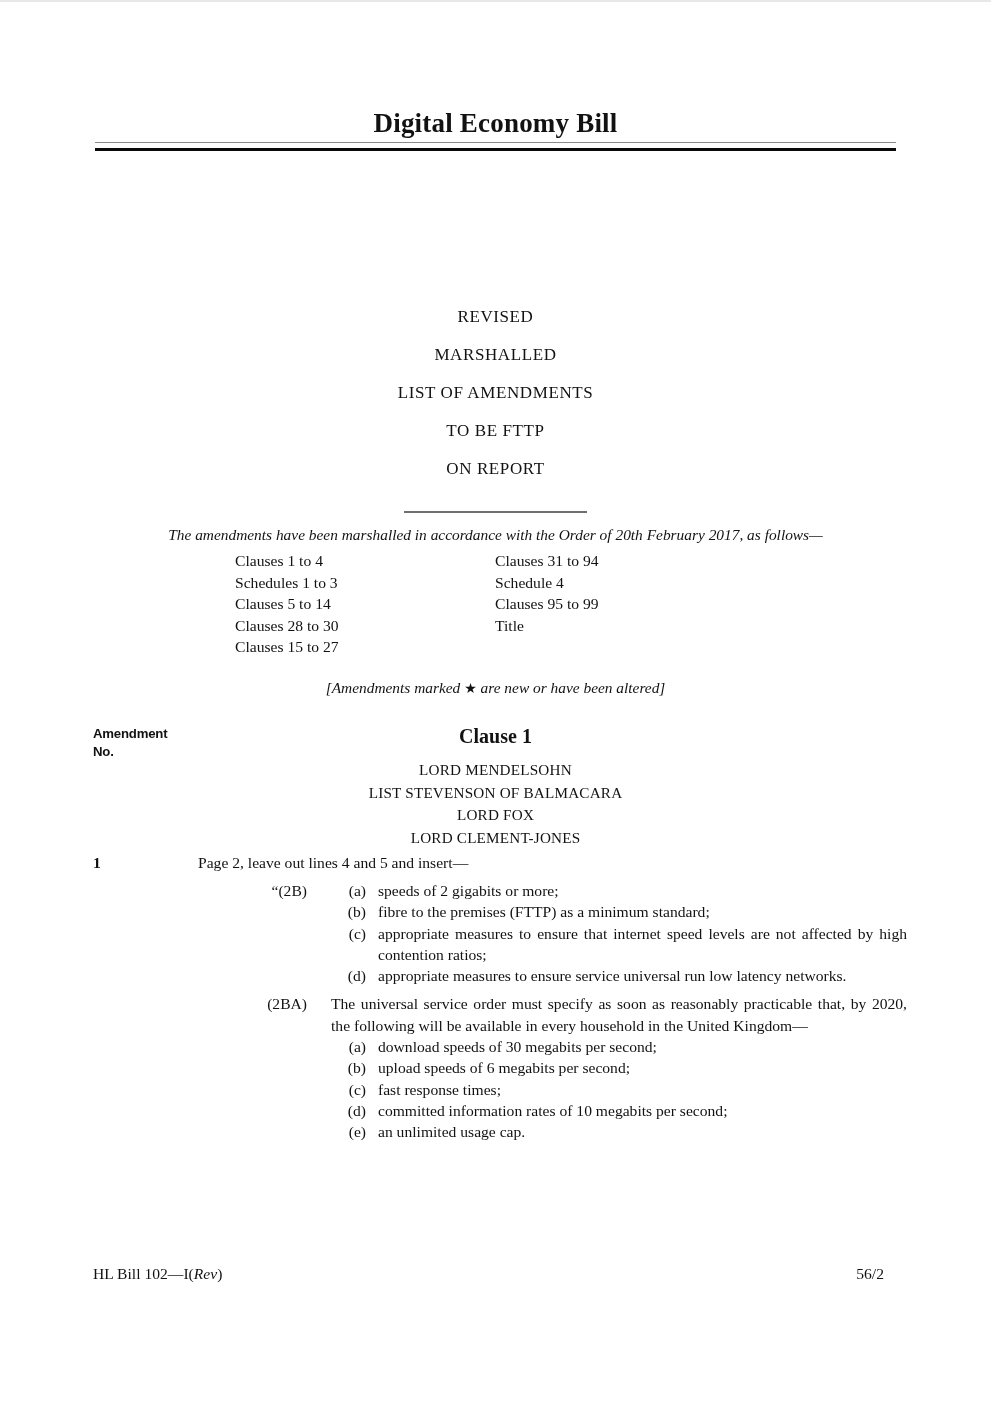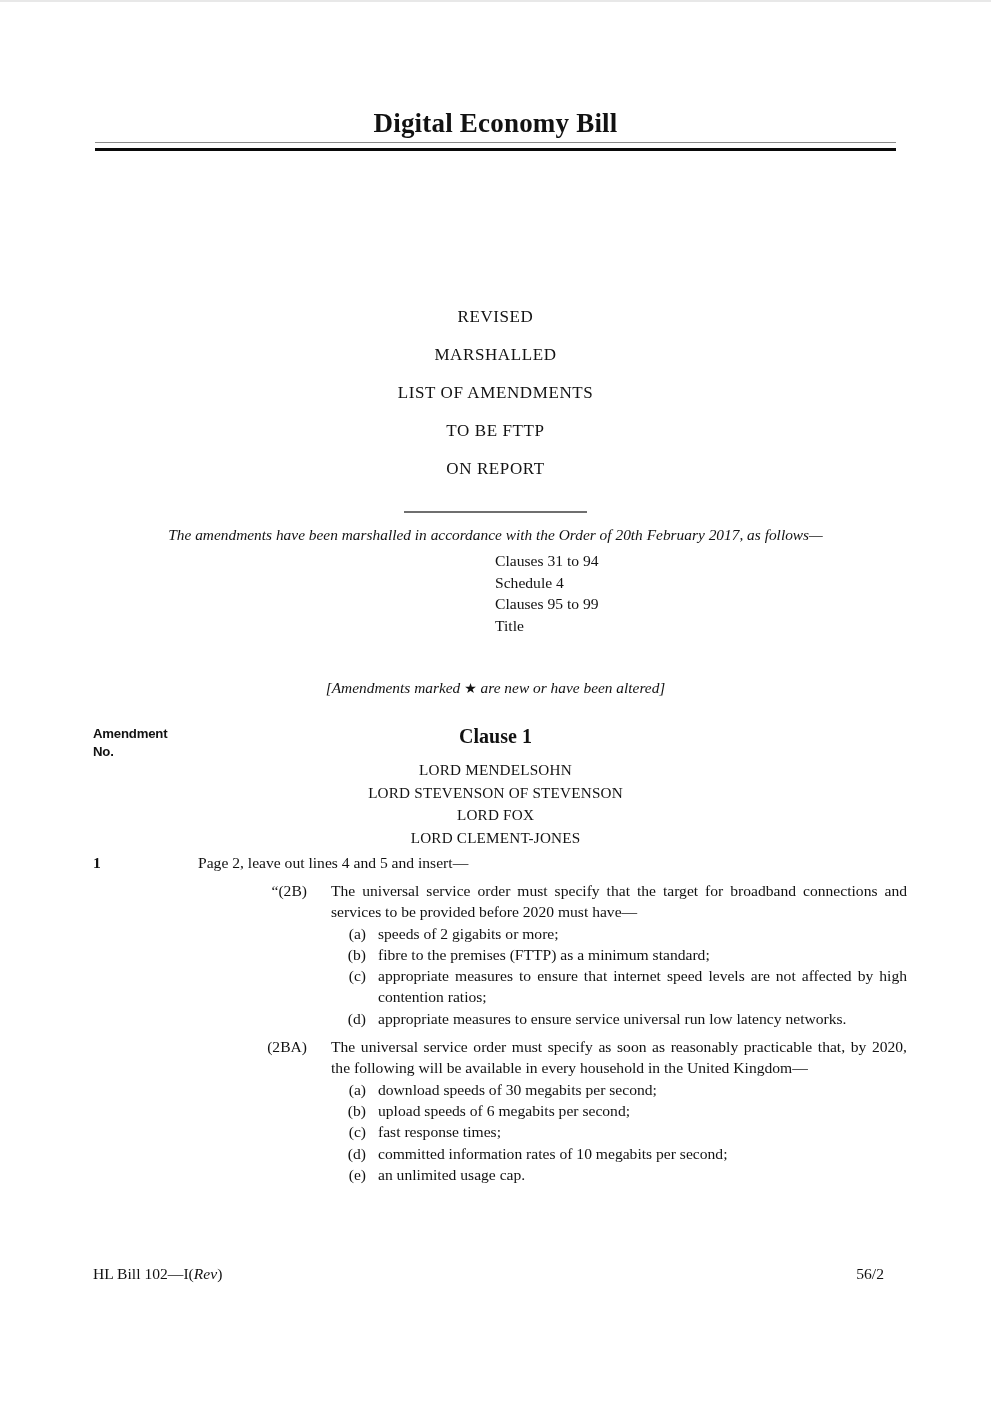--- a/index.html
+++ b/index.html
@@ -133,52 +133,58 @@
     <div class="hline">MARSHALLED</div>
     <div class="hline">LIST OF AMENDMENTS</div>
     <div class="hline">TO BE FTTP</div>
     <div class="hline">ON REPORT</div>
   </div>
 
   <div class="short-rule"></div>
 
   <div class="marshal-note">The amendments have been marshalled in accordance with the Order of 20th February 2017, as follows—</div>
 
+  <div class="order-col left">
+    <div>Clauses 1 to 4</div>
+    <div>Schedules 1 to 3</div>
+    <div>Clauses 5 to 14</div>
+    <div>Clauses 28 to 30</div>
+    <div>Clauses 15 to 27</div>
+  </div>
   <div class="order-col right">
     <div>Clauses 31 to 94</div>
     <div>Schedule 4</div>
     <div>Clauses 95 to 99</div>
     <div>Title</div>
   </div>
 
   <div class="star-note"><span>[Amendments marked </span><span class="star">★</span><span> are new or have been altered]</span></div>
 
   <div class="amend-no">Amendment
 No.</div>
 
   <div class="clause-heading">Clause 1</div>
 
   <div class="sponsors">
     <div>LORD MENDELSOHN</div>
-    <div>LORD STEVENSON OF STEVENSON</div>
+    <div>LIST STEVENSON OF BALMACARA</div>
     <div>LORD FOX</div>
     <div>LORD CLEMENT-JONES</div>
   </div>
 
   <div class="amendment-row">
     <span class="num">1</span>
     <span class="lead-in">Page 2, leave out lines 4 and 5 and insert—</span>
   </div>
 
   <div class="amend-body">
 
     <div class="subsection">
       <div class="ss-label">“(2B)</div>
       <div class="ss-text">
-        <div style="text-align: justify;">The universal service order must specify that the target for broadband connections and services to be provided before 2020 must have—</div>
         <div class="item">
           <div class="it-label">(a)</div>
           <div class="it-text">speeds of 2 gigabits or more;</div>
         </div>
         <div class="item">
           <div class="it-label">(b)</div>
           <div class="it-text">fibre to the premises (FTTP) as a minimum standard;</div>
         </div>
         <div class="item">
           <div class="it-label">(c)</div>

